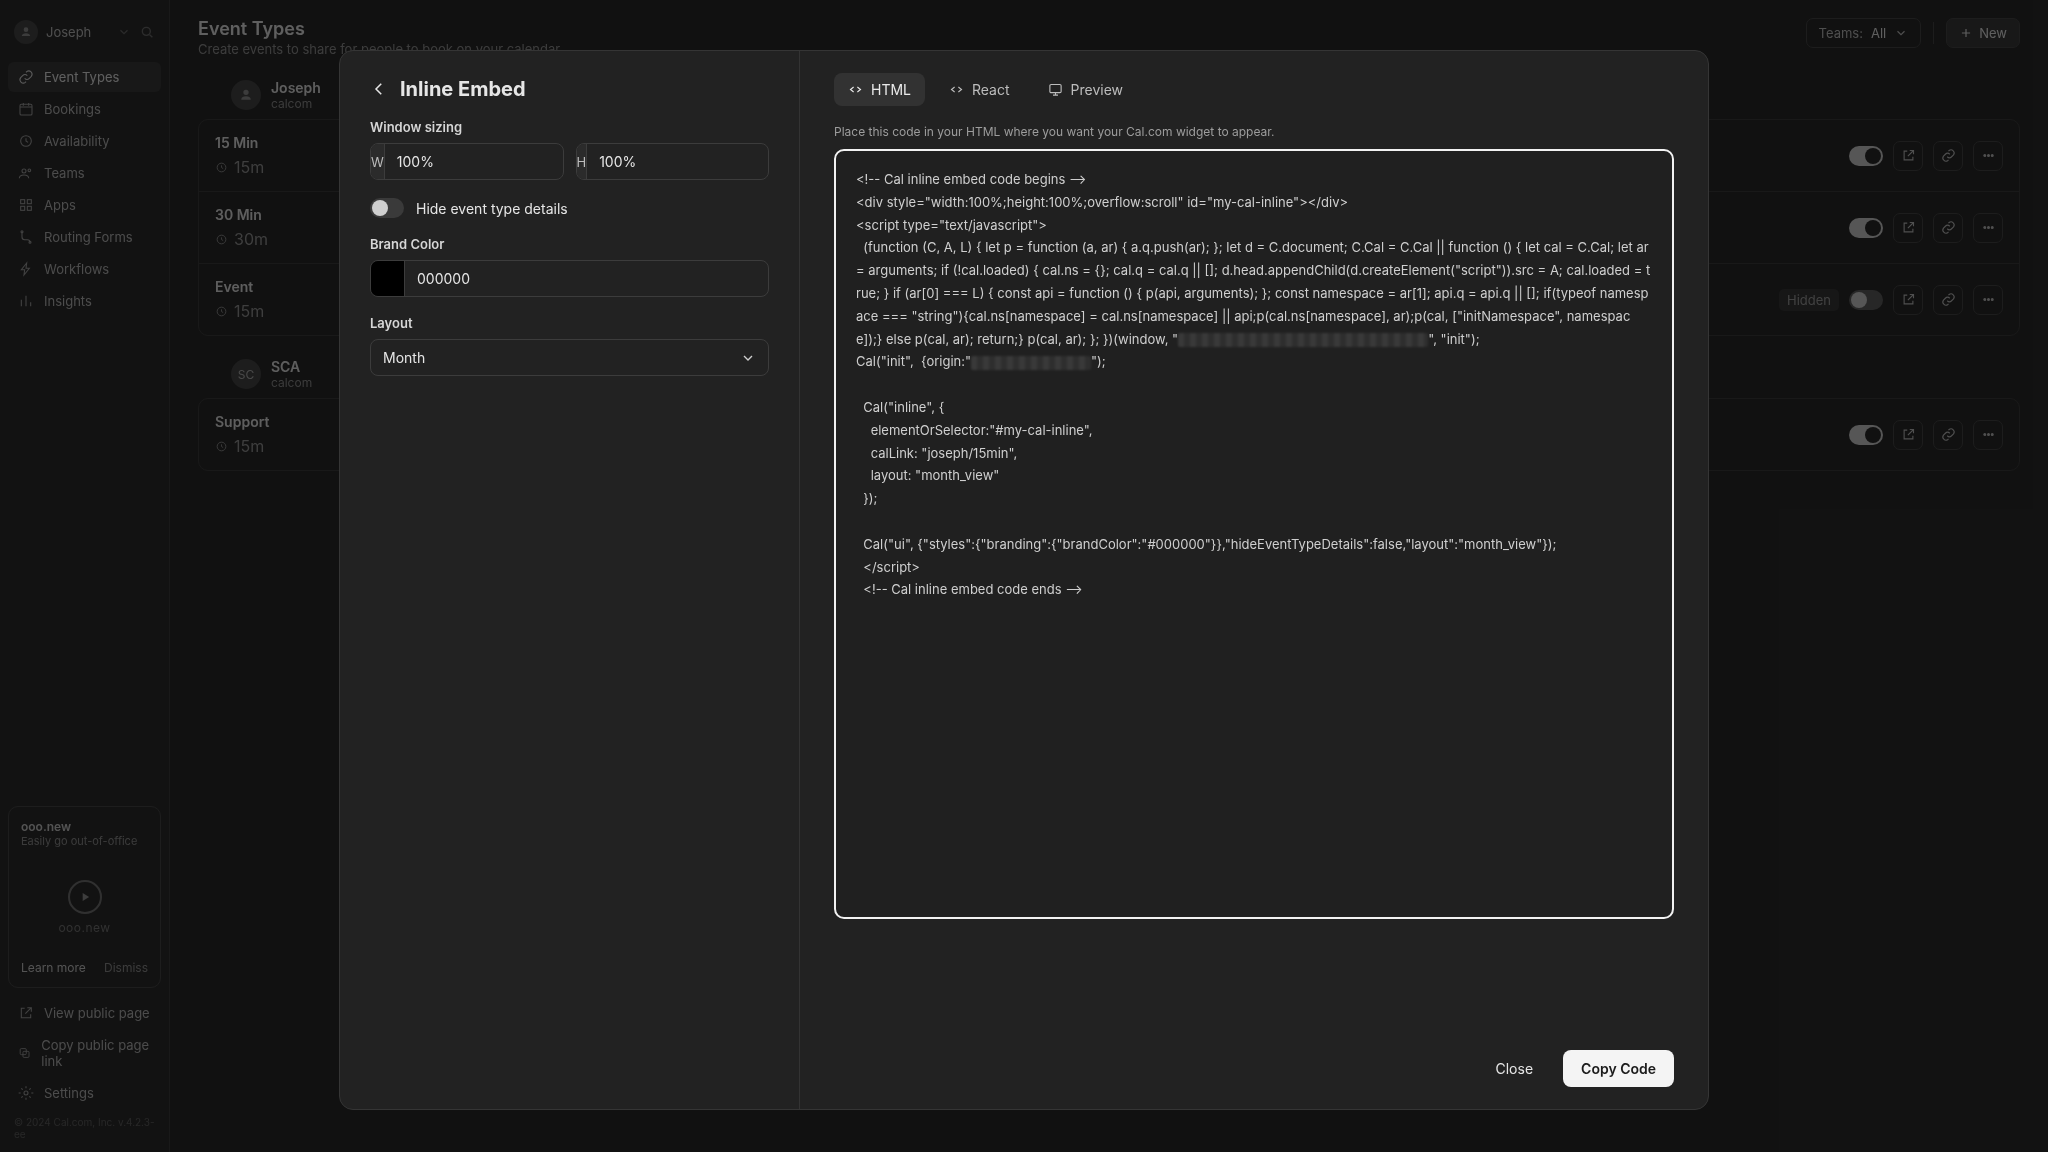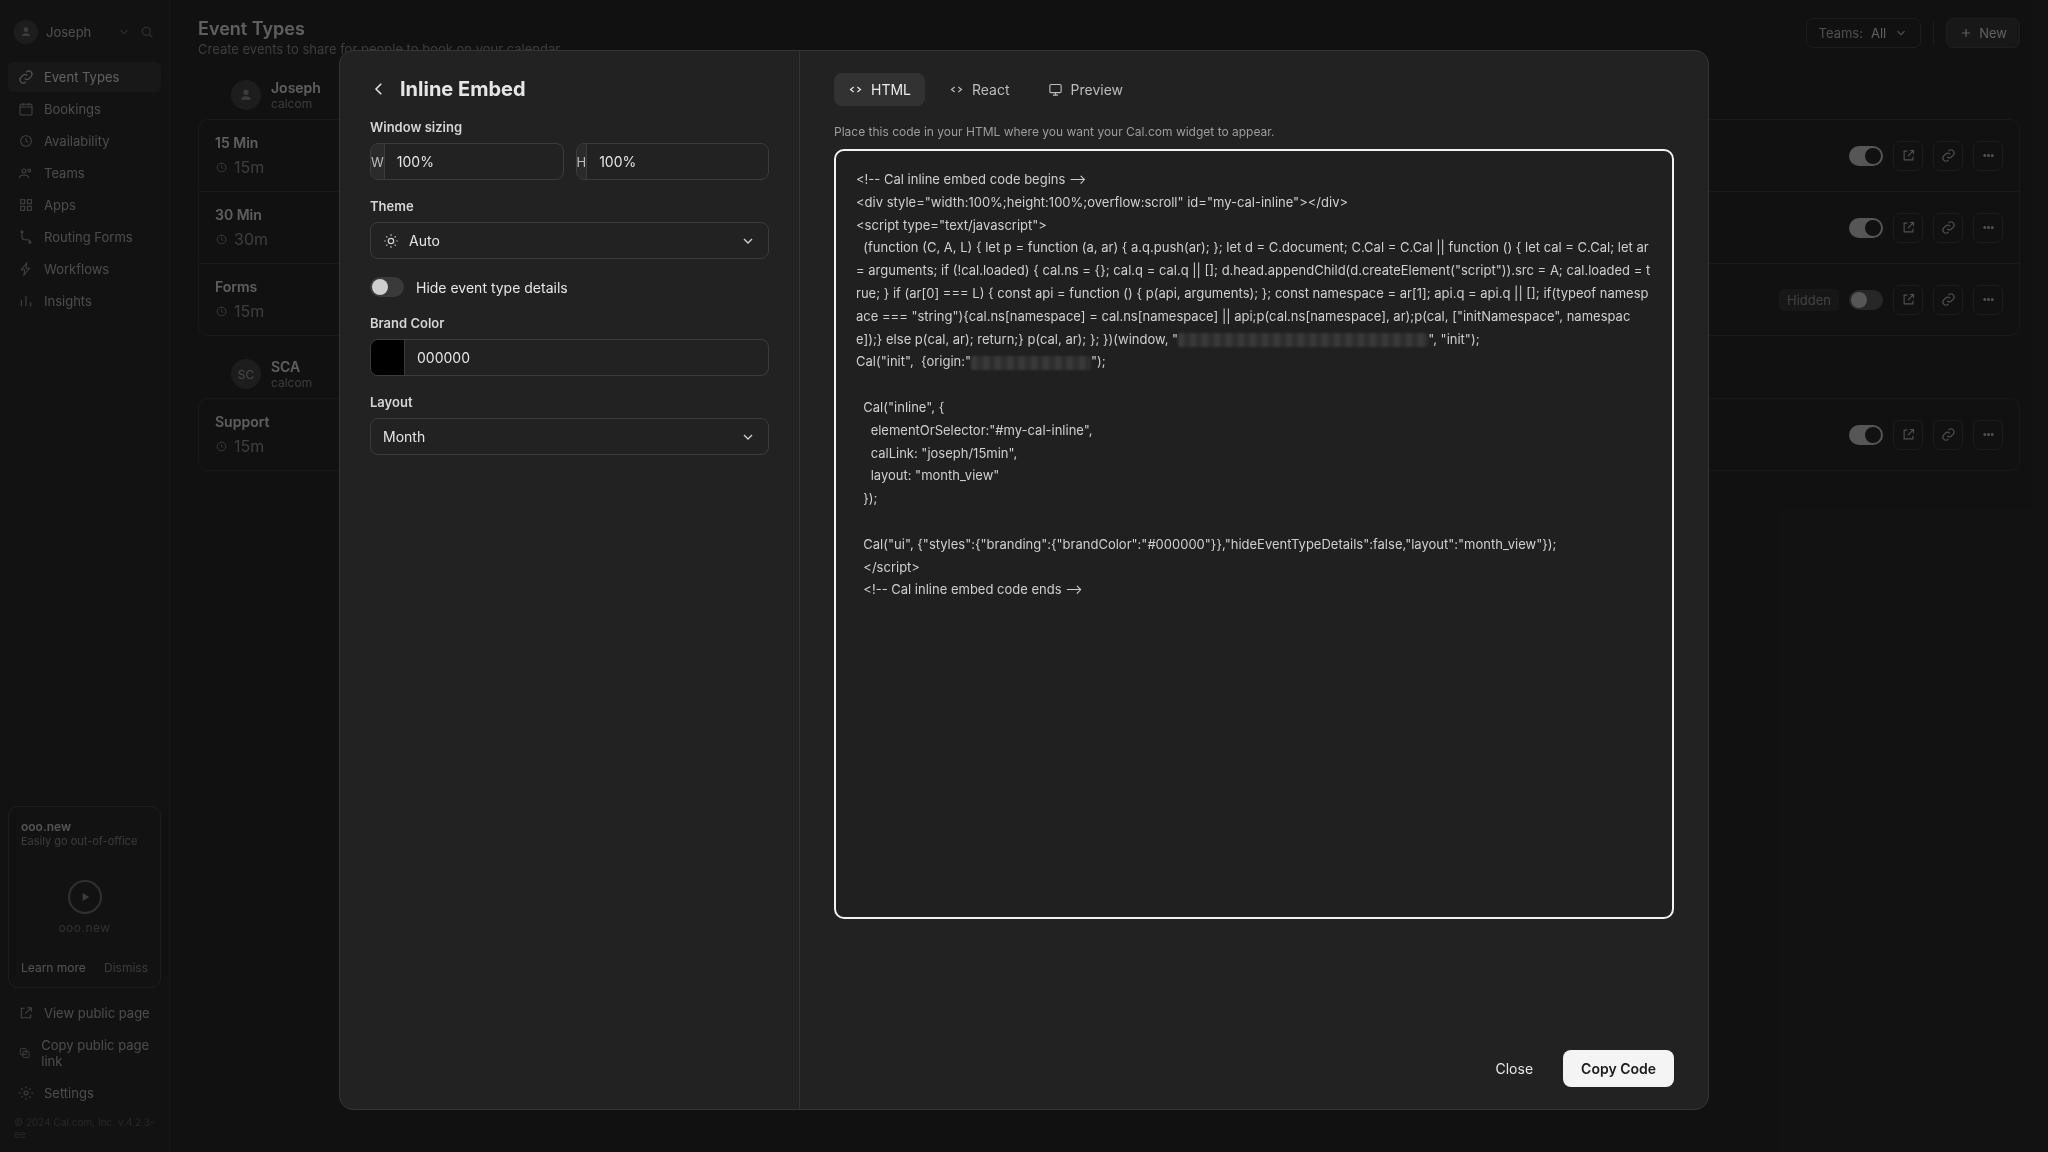--- a/index.html
+++ b/index.html
@@ -358,21 +358,21 @@
                 <svg viewBox="0 0 24 24">
                   <circle cx="6" cy="12" r="1.5" fill="#bdbdbd"></circle>
                   <circle cx="12" cy="12" r="1.5" fill="#bdbdbd"></circle>
                   <circle cx="18" cy="12" r="1.5" fill="#bdbdbd"></circle>
                 </svg>
               </span>
           </div>
         </div>
         <div class="ev">
           <div class="info">
-            <div class="t">Forms</div>
+            <div class="t">Event</div>
             <div class="m">
                 <svg viewBox="0 0 24 24">
                   <circle cx="12" cy="12" r="8"></circle>
                   <path d="M12 8v4l3 2"></path>
                 </svg>
                 <span>15m</span>
               </div>
           </div>
           <div class="right">
             <span class="hidden-badge">Hidden</span>
@@ -470,33 +470,20 @@
             <span class="pre">W</span>
             <input value="100%" style="">
           </div>
           <div class="inp">
             <span class="pre">H</span>
             <input value="100%" style="">
           </div>
         </div>
       </div>
 
-      <div>
-        <div class="lbl">Theme</div>
-        <div class="select" style="margin-top:8px;">
-          <svg class="leading" viewBox="0 0 24 24">
-              <circle cx="12" cy="12" r="4"></circle>
-              <path d="M12 2v2M12 20v2M4 12H2M22 12h-2M5 5l1.5 1.5M17.5 17.5 19 19M5 19l1.5-1.5M17.5 6.5 19 5"></path>
-            </svg>
-          <span class="val">Auto</span>
-          <svg class="carrot" viewBox="0 0 24 24">
-              <path d="m6 9 6 6 6-6"></path>
-            </svg>
-        </div>
-      </div>
 
       <div class="switch-row">
         <span class="mini-toggle">
             <span class="k"></span>
           </span>
         <span style="font-size:14px;">Hide event type details</span>
       </div>
 
       <div>
         <div class="lbl">Brand Color</div>

